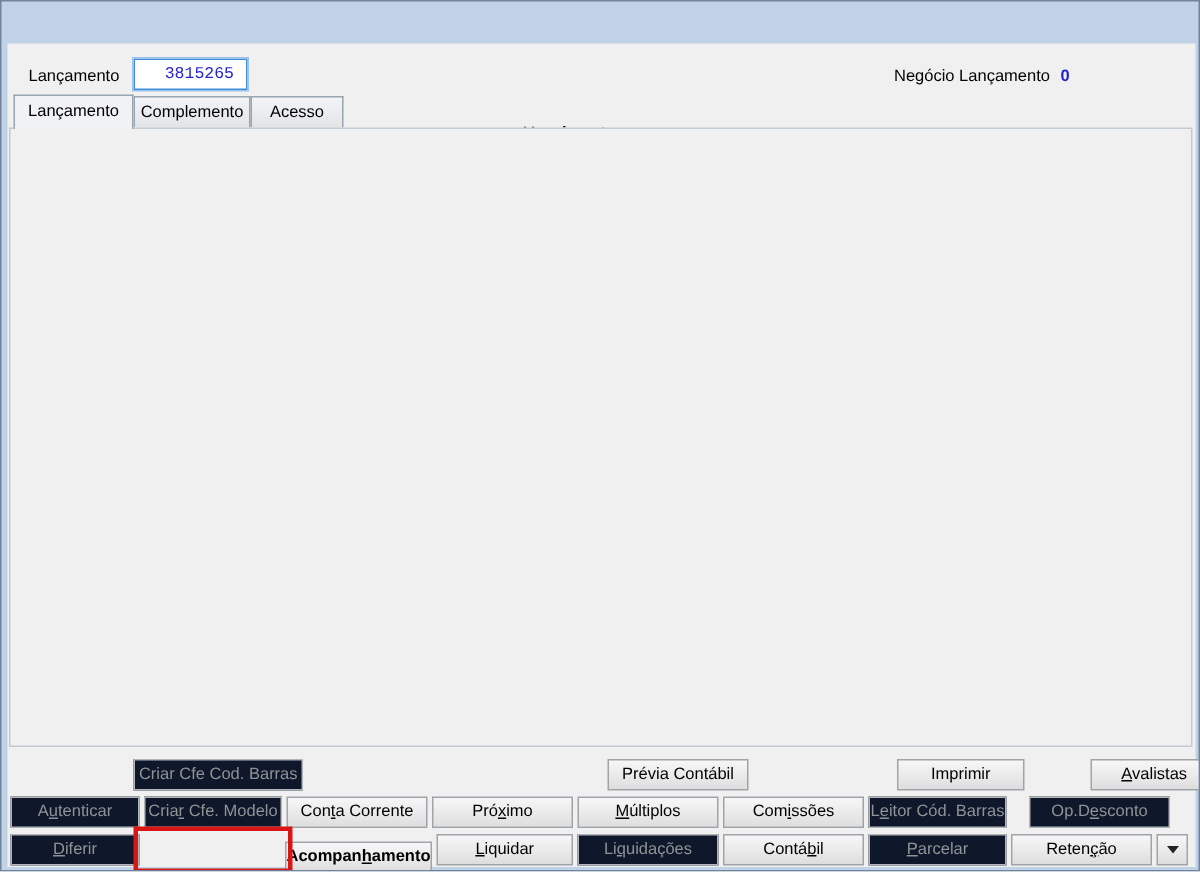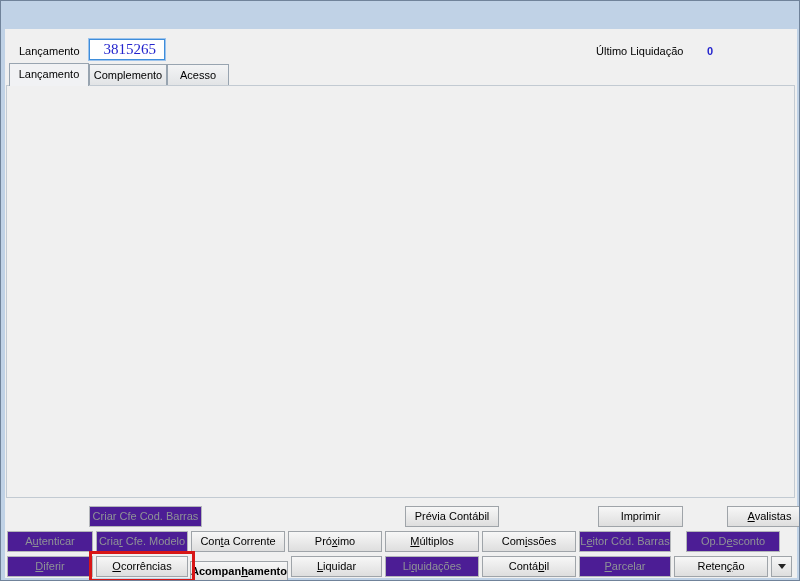--- a/index.html
+++ b/index.html
@@ -24,21 +24,21 @@
 
   .client { position:absolute; left:4px; top:28px; width:792px; height:549px; background:#f0f0f0; }
 
   .lbl { position:absolute; font-size:11px; color:#000; white-space:nowrap; line-height:13px; }
   .lbl.gray { color:#9a9a9a; }
   .lbl.bold { font-weight:bold; }
   .bluetext { position:absolute; font-size:11px; color:#2424CD; white-space:nowrap; line-height:13px; }
   .graytext { position:absolute; font-size:11px; color:#8f8f8f; white-space:nowrap; line-height:13px; }
 
   .inp { position:absolute; height:20px; border:1px solid #a9b1b8; background:#fff;
-         font-family:Liberation Serif, serif; font-size:15px; color:#2424CD; padding:0 4px; }
+         font-family:Liberation Mono, monospace; font-size:11px; color:#2424CD; padding:0 4px; }
   .inp.right { text-align:right; }
   .inp.center { text-align:center; padding:0 2px; }
   .inp:disabled { background:#f0f0f0; color:#8f8f8f; border-color:#b5bac0; }
   .inp.focused { border:1px solid #3e8ddb; outline:1px solid #9cc3ec; }
   textarea.inp { resize:none; }
 
   .combo { position:absolute; height:20px; border:1px solid #a3aab2;
            background:linear-gradient(#f5f5f5,#e6e7e9); font-size:11px; color:#000;
            display:flex; align-items:center; padding:0 4px; cursor:default; }
   .chev { width:10px; height:10px; margin-left:auto; position:relative; }
@@ -55,39 +55,39 @@
   .tab { position:absolute; top:63px; height:21px; border:1px solid #98a4b0; border-bottom:none;
          background:linear-gradient(#f3f4f5,#e2e4e6); font-size:11px; color:#000;
          text-align:center; padding-top:4px; cursor:default; }
   .tab.active { top:62px; height:23px; background:#f1f2f4; z-index:3; }
   .page { position:absolute; left:5px; top:84px; width:789px; height:413px;
           border:1px solid #c2cad2; background:#f0f0f0; z-index:1; }
 
   .btn { position:absolute; height:21px; border:1px solid #9fa4a9;
          background:linear-gradient(#f7f7f7,#dedede); font-size:11px; color:#000;
          text-align:center; line-height:19px; cursor:pointer; white-space:nowrap; overflow:hidden; }
-  .btn.disabled { background:#4c1d95; color:#8f9396; border-color:#b3b6b9; cursor:default; }
+  .btn.disabled { background:#0f172a; color:#8f9396; border-color:#b3b6b9; cursor:default; }
   .btn.boldtxt { font-weight:bold; }
   .btn u { text-decoration:underline; }
   .down-arrow { display:inline-block; width:0; height:0; border:4px solid transparent;
                 border-top:5px solid #222; margin-top:7px; }
 
   .annotation { position:absolute; border:3px solid #D81616; pointer-events:none; z-index:10; }
 </style>
 </head>
 <body>
 
 <div class="window">
 
 
   <div class="client"></div>
 
   <span class="lbl" style="left:18px; top:44px;">Lançamento</span>
   <input class="inp right focused" style="left: 88px; top: 38px; width: 76px; height: 21px; padding-right: 8px;" value="3815265">
-  <span class="lbl" style="left:595px; top:44px;">Último Liquidação</span>
+  <span class="lbl" style="left:595px; top:44px;">Negócio Lançamento</span>
   <span class="bluetext" style="left:706px; top:44px; font-weight:bold;">0</span>
 
   <div class="tab active" style="left:8px;  width:80px;">Lançamento</div>
   <div class="tab" style="left:88px; width:78px;">Complemento</div>
   <div class="tab" style="left:166px; width:62px;">Acesso</div>
   <div class="page"></div>
 
   <div class="group" style="left:335px; top:88px; width:453px; height:55px;">
     <span class="gtitle">Vencimento</span>
   </div>
@@ -210,21 +210,20 @@
   <div class="btn disabled" style="left:6px;   top:530px; width:86px;">A<u>u</u>tenticar</div>
   <div class="btn disabled" style="left:95px;  top:530px; width:92px;">Cria<u>r</u> Cfe. Modelo</div>
   <div class="btn" style="left:190px; top:530px; width:94px;">Con<u>t</u>a Corrente</div>
   <div class="btn" style="left:287px; top:530px; width:94px;">Pró<u>x</u>imo</div>
   <div class="btn" style="left:384px; top:530px; width:94px;"><u>M</u>últiplos</div>
   <div class="btn" style="left:481px; top:530px; width:94px;">Com<u>i</u>ssões</div>
   <div class="btn disabled" style="left:578px; top:530px; width:92px;">L<u>e</u>itor Cód. Barras</div>
   <div class="btn disabled" style="left:673px; top:530px; width:94px;margin-left:12px;">Op.D<u>e</u>sconto</div>
 
   <div class="btn disabled" style="left:6px;   top:555px; width:86px;"><u>D</u>iferir</div>
-  <div class="btn" style="left:95px;  top:555px; width:92px;"><u>O</u>corrências</div>
   <div class="btn boldtxt" style="left:189px; top:560px; width:98px;">Acompan<u>h</u>amento</div>
   <div class="btn" style="left:290px; top:555px; width:91px;"><u>L</u>iquidar</div>
   <div class="btn disabled" style="left:384px; top:555px; width:94px;">Li<u>q</u>uidações</div>
   <div class="btn" style="left:481px; top:555px; width:94px;">Contá<u>b</u>il</div>
   <div class="btn disabled" style="left:578px; top:555px; width:92px;"><u>P</u>arcelar</div>
   <div class="btn" style="left:673px; top:555px; width:94px;">Reten<u>ç</u>ão</div>
   <div class="btn" style="left:770px; top:555px; width:21px;"><span class="down-arrow"></span></div>
 
   <div class="annotation" style="left:88px; top:550px; width:106px; height:31px;"></div>
 

